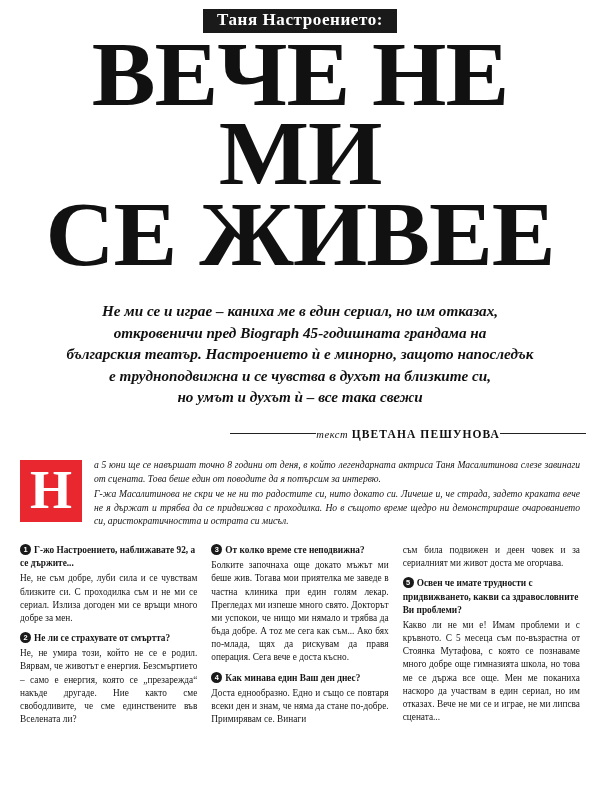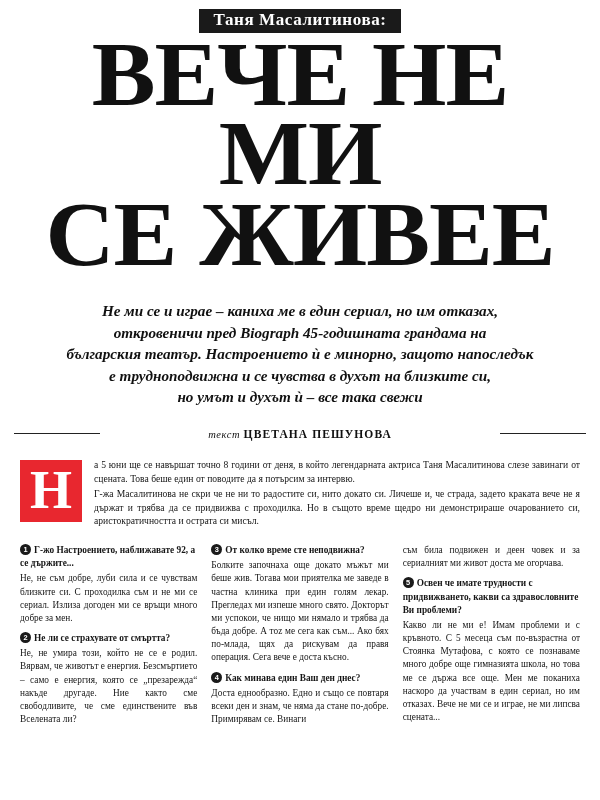--- a/index.html
+++ b/index.html
@@ -74,22 +74,22 @@
     color: #111;
     margin: 26px auto 0 auto;
     width: 520px;
   }
 
   
   .byline-wrap {
     margin-top: 20px;
     display: flex;
     align-items: center;
-    justify-content: space-between;
-    gap: 8px;
+    justify-content: flex-end;
+    gap: 0;
   }
   .byline-rule {
     height: 1px;
     background: #222;
     width: 86px;
   }
   .byline {
     font-family: "Liberation Serif", serif;
     font-size: 11.5px;
     letter-spacing: 0.6px;
@@ -123,20 +123,21 @@
     text-align: center;
     flex: 0 0 62px;
     margin-top: 2px;
   }
   .intro-text {
     font-family: "Liberation Serif", serif;
     font-size: 9.6px;
     line-height: 1.42;
     text-align: justify;
     color: #141414;
+    font-style: italic;
   }
   .intro-text p { margin: 0 0 2px 0; }
 
   
   .cols {
     margin-top: 14px;
     display: flex;
     gap: 14px;
     padding: 0 6px;
   }
@@ -172,21 +173,21 @@
   }
   .qa { margin-bottom: 7px; }
   .col .answer { text-indent: 0; }
 </style>
 </head>
 <body>
 
 <div class="page">
 
   <div class="kicker-wrap">
-    <span class="kicker">Таня Масалитинова:</span>
+    <span class="kicker">Таня Настроението:</span>
   </div>
 
   <div class="headline">
     <span class="l1">ВЕЧЕ НЕ МИ</span>
     <span class="l2">СЕ ЖИВЕЕ</span>
   </div>
 
   <div class="deck">
     <div>Не ми се и играе – каниха ме в един сериал, но им отказах,</div>
     <div>откровеничи пред Biograph 45-годишната грандама на</div>

